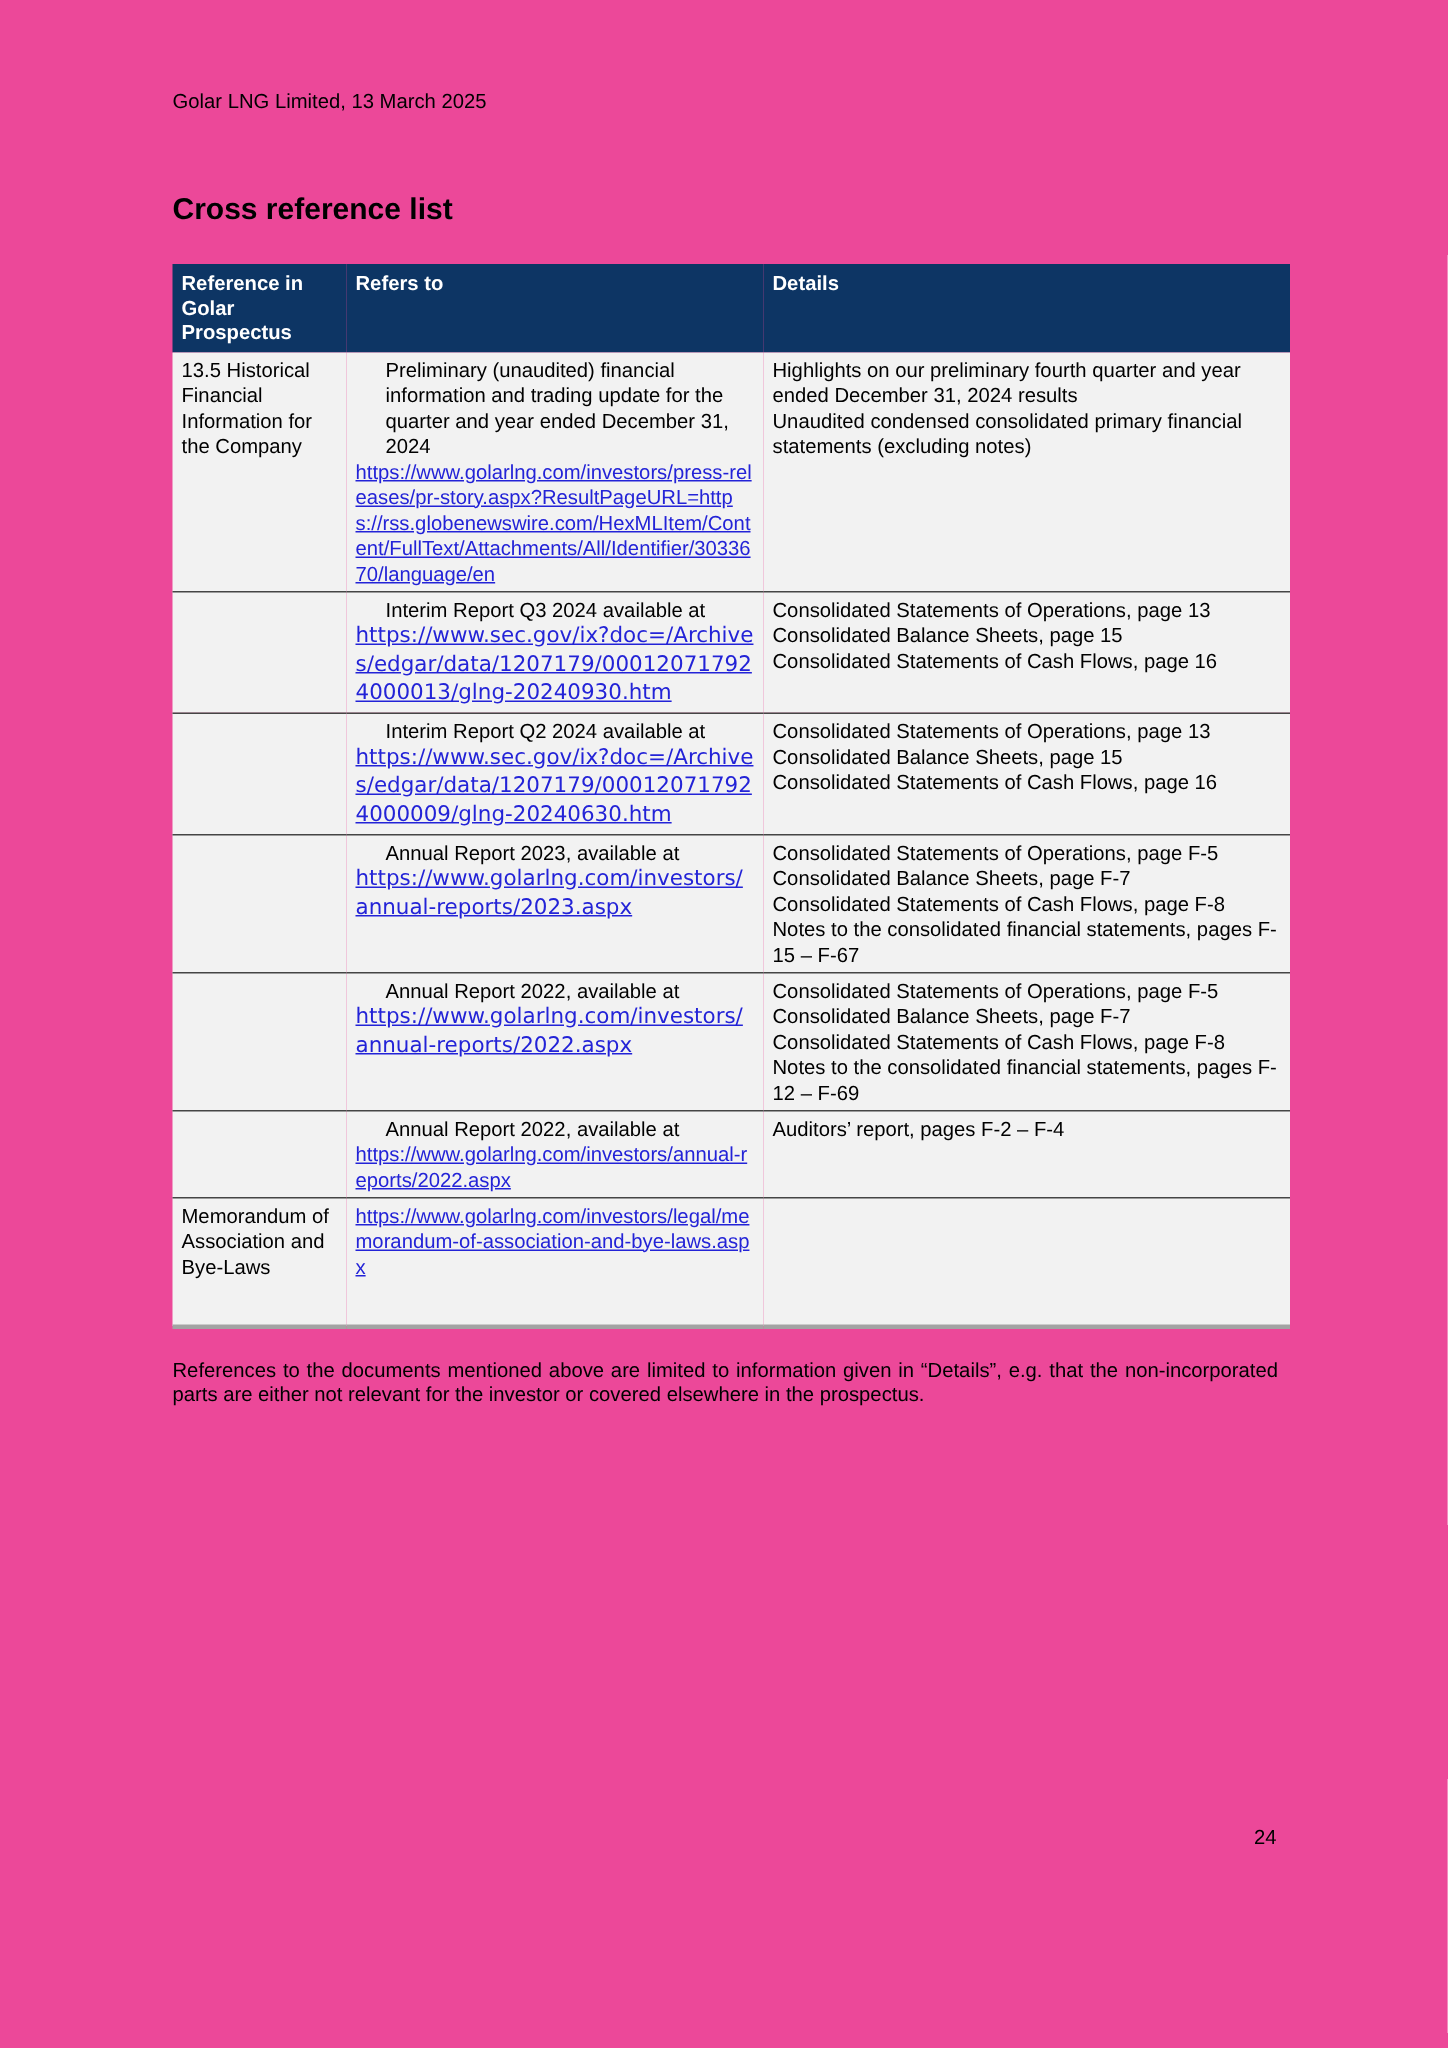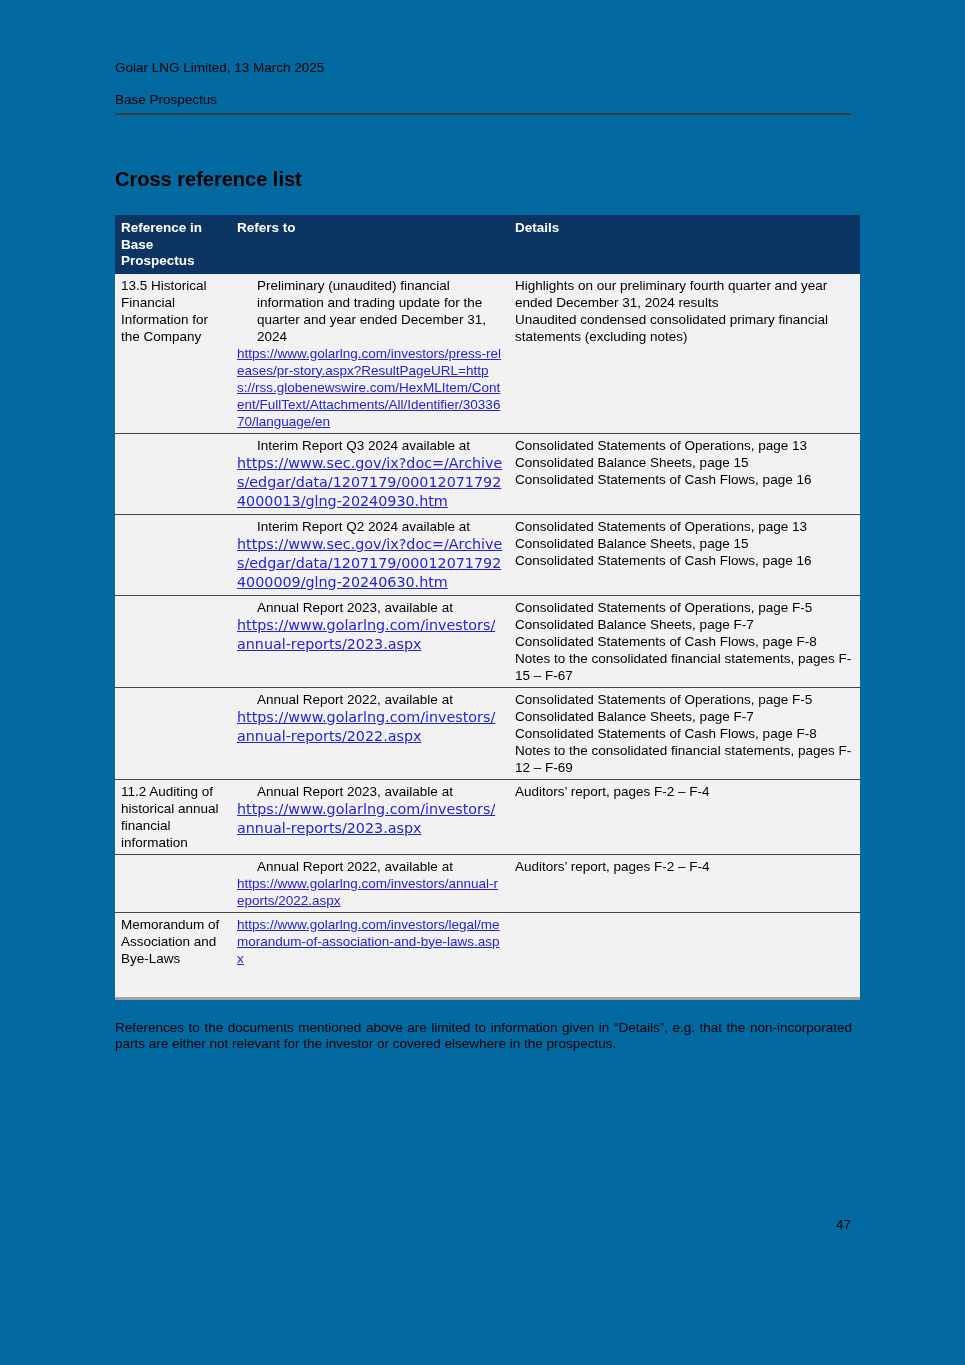--- a/index.html
+++ b/index.html
@@ -4,21 +4,21 @@
 <style>
   * { box-sizing: border-box; margin: 0; padding: 0; }
   html, body { background: #ffffff; }
   body {
     width: 965px; height: 1365px;
     font-family: "Liberation Sans", sans-serif;
     color: #000000;
     position: relative;
     overflow: hidden;
   }
-  .page { position: absolute; inset: 0; width: 965px; height: 1365px; background: #0369a1; }
+  .page { position: absolute; inset: 0; width: 965px; height: 1365px; background: #ec4899; }
   .content { position: absolute; left: 115px; top: 60px; width: 745px; }
 
   .doc-company { font-size: 13.5px; line-height: 16px; color: #000; width: 736px; }
   .doc-subtitle-wrap {
     margin-top: 16px; width: 736px;
     border-bottom: 2px solid #3d3d3d; padding-bottom: 5px;
   }
   .doc-subtitle { font-size: 13.5px; line-height: 16px; }
 
   .page-title {
@@ -79,35 +79,32 @@
     font-size: 13.5px;
   }
 </style>
 </head>
 <body>
 
 <div class="page">
   <div class="content">
 
     <div class="doc-company">Golar LNG Limited, 13 March 2025</div>
-    <div class="doc-subtitle-wrap">
-      <div class="doc-subtitle">Base Prospectus</div>
-    </div>
 
     <h1 class="page-title">Cross reference list</h1>
 
     <table class="xref">
       <colgroup>
           <col class="c-ref">
           <col class="c-refers">
           <col class="c-details">
         </colgroup>
       <thead>
         <tr>
-          <th>Reference in Base Prospectus</th>
+          <th>Reference in Golar Prospectus</th>
           <th>Refers to</th>
           <th>Details</th>
         </tr>
       </thead>
       <tbody>
         <tr>
           <td>13.5 Historical Financial Information for the Company</td>
           <td>
             <span class="refers-text">Preliminary (unaudited) financial information and trading update for the quarter and year ended December 31, 2024</span>
             <a class="link small">https://www.golarlng.com/investors/press-releases/pr-story.aspx?ResultPageURL=https://rss.globenewswire.com/HexMLItem/Content/FullText/Attachments/All/Identifier/3033670/language/en</a>
@@ -161,30 +158,20 @@
             <a class="link large">https://www.golarlng.com/investors/annual-reports/2022.aspx</a>
           </td>
           <td>
             <div>Consolidated Statements of Operations, page F-5</div>
             <div>Consolidated Balance Sheets, page F-7</div>
             <div>Consolidated Statements of Cash Flows, page F-8</div>
             <div>Notes to the consolidated financial statements, pages F-12 – F-69</div>
           </td>
         </tr>
         <tr>
-          <td>11.2 Auditing of historical annual financial information</td>
-          <td>
-            <span class="refers-text">Annual Report 2023, available at</span>
-            <a class="link large">https://www.golarlng.com/investors/annual-reports/2023.aspx</a>
-          </td>
-          <td>
-            <div>Auditors’ report, pages F-2 – F-4</div>
-          </td>
-        </tr>
-        <tr>
           <td></td>
           <td>
             <span class="refers-text">Annual Report 2022, available at</span>
             <a class="link small">https://www.golarlng.com/investors/annual-reports/2022.aspx</a>
           </td>
           <td>
             <div>Auditors’ report, pages F-2 – F-4</div>
           </td>
         </tr>
         <tr class="row-last">
@@ -193,14 +180,14 @@
             <a class="link small">https://www.golarlng.com/investors/legal/memorandum-of-association-and-bye-laws.aspx</a>
           </td>
           <td></td>
         </tr>
       </tbody>
     </table>
 
     <p class="footnote">References to the documents mentioned above are limited to information given in “Details”, e.g. that the non-incorporated parts are either not relevant for the investor or covered elsewhere in the prospectus.</p>
   </div>
 
-  <div class="page-number">47</div>
+  <div class="page-number">24</div>
 </div>
 
 </body></html>

